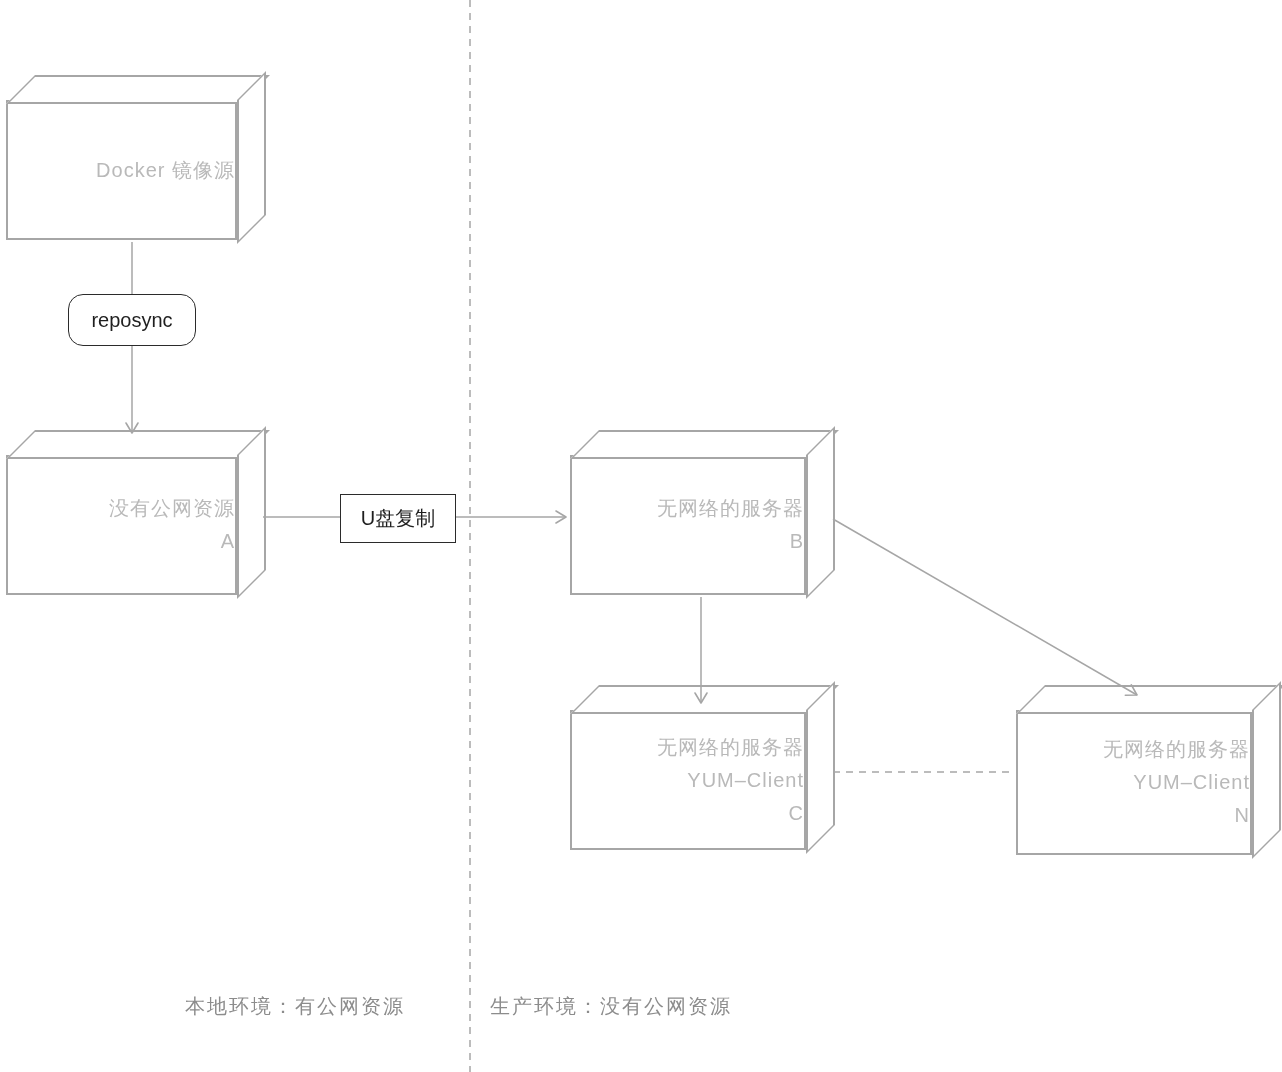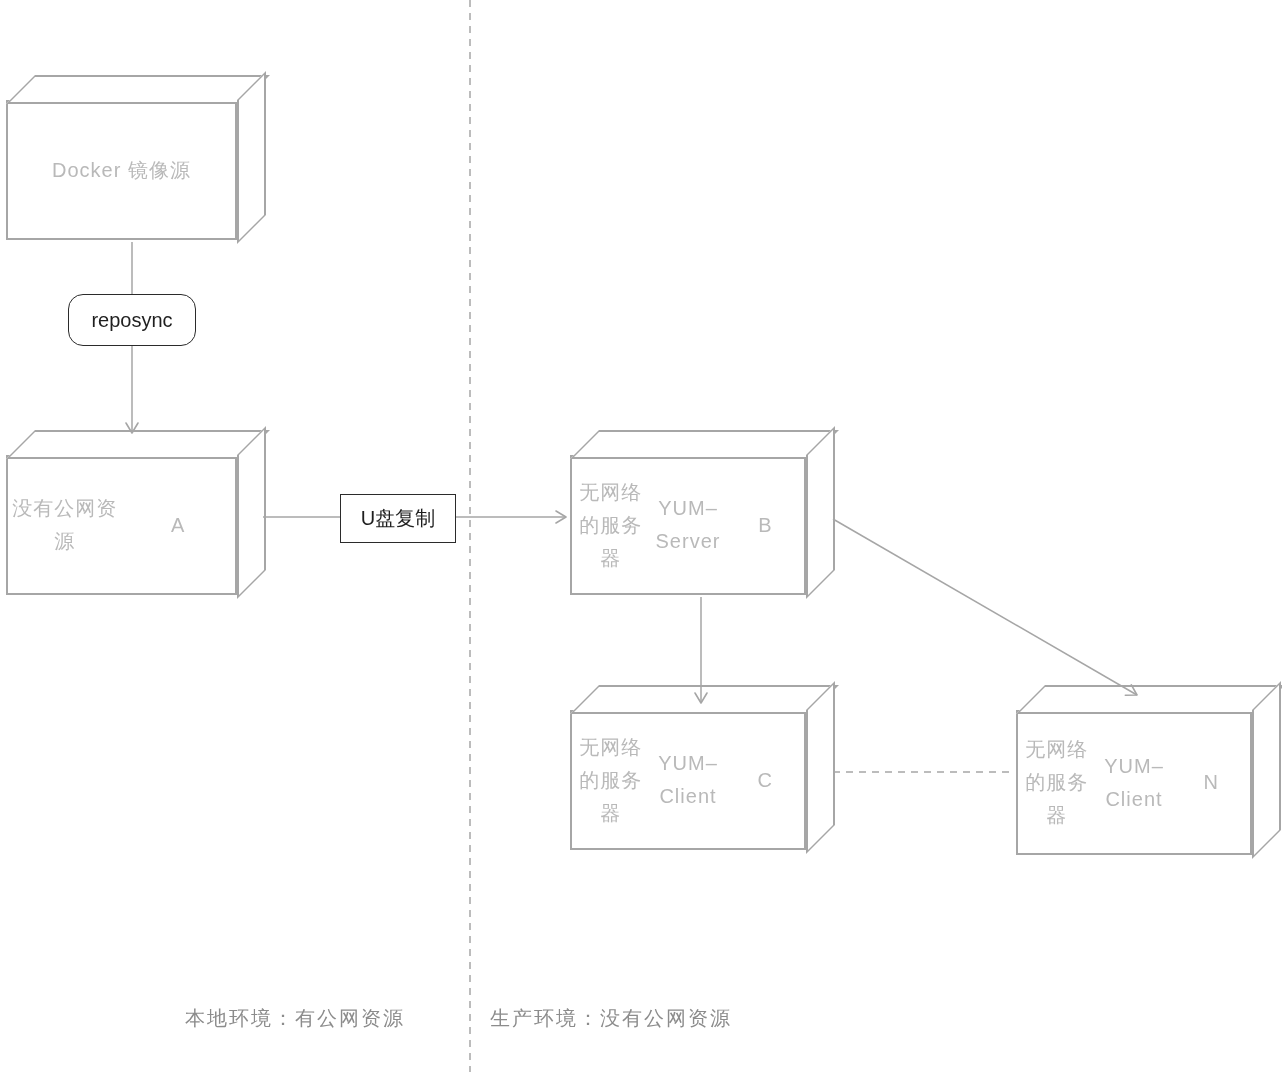--- a/index.html
+++ b/index.html
@@ -21,26 +21,27 @@
     pointer-events: none;
   }
 
   
   .box3d {
     position: absolute;
     background: #ffffff;
     border: 2px solid #a6a6a6;
     z-index: 2;
     display: flex;
+    flex-direction: column;
     align-items: center;
     justify-content: center;
     color: #b9b9b9;
     font-size: 20px;
     line-height: 33px;
-    text-align: center;
+    text-align: right;
     letter-spacing: 1px;
   }
   
   .box3d::before {
     content: "";
     position: absolute;
     left: -2px;
     top: -27px;
     width: calc(100% + 4px);
     height: 25px;
@@ -77,21 +78,20 @@
     z-index: 4;
   }
 
   .footer-label {
     position: absolute;
     font-size: 20px;
     color: #8c8c8c;
     letter-spacing: 2px;
     z-index: 2;
     white-space: nowrap;
-    margin-top: 12px;
   }
 </style>
 </head>
 <body>
 
 <div class="canvas">
 
   <svg class="connectors" width="1282" height="1072" viewBox="0 0 1282 1072">
     <defs>
       <marker id="arrowV" markerUnits="userSpaceOnUse" markerWidth="16" markerHeight="16" refX="12" refY="8" orient="auto">
@@ -116,21 +116,20 @@
     <span class="bl">Docker 镜像源</span>
   </div>
 
   <div class="box3d" style="left:6px; top:455px; width:231px; height:140px;">
     <span class="bl">没有公网资源</span>
     <span class="bl">A</span>
   </div>
 
   <div class="box3d" style="left:570px; top:455px; width:236px; height:140px;">
     <span class="bl">无网络的服务器</span>
-    <span class="bl">YUM–Server</span>
     <span class="bl">B</span>
   </div>
 
   <div class="box3d" style="left:570px; top:710px; width:236px; height:140px;">
     <span class="bl">无网络的服务器</span>
     <span class="bl">YUM–Client</span>
     <span class="bl">C</span>
   </div>
 
   <div class="box3d" style="left:1016px; top:710px; width:236px; height:145px;">

